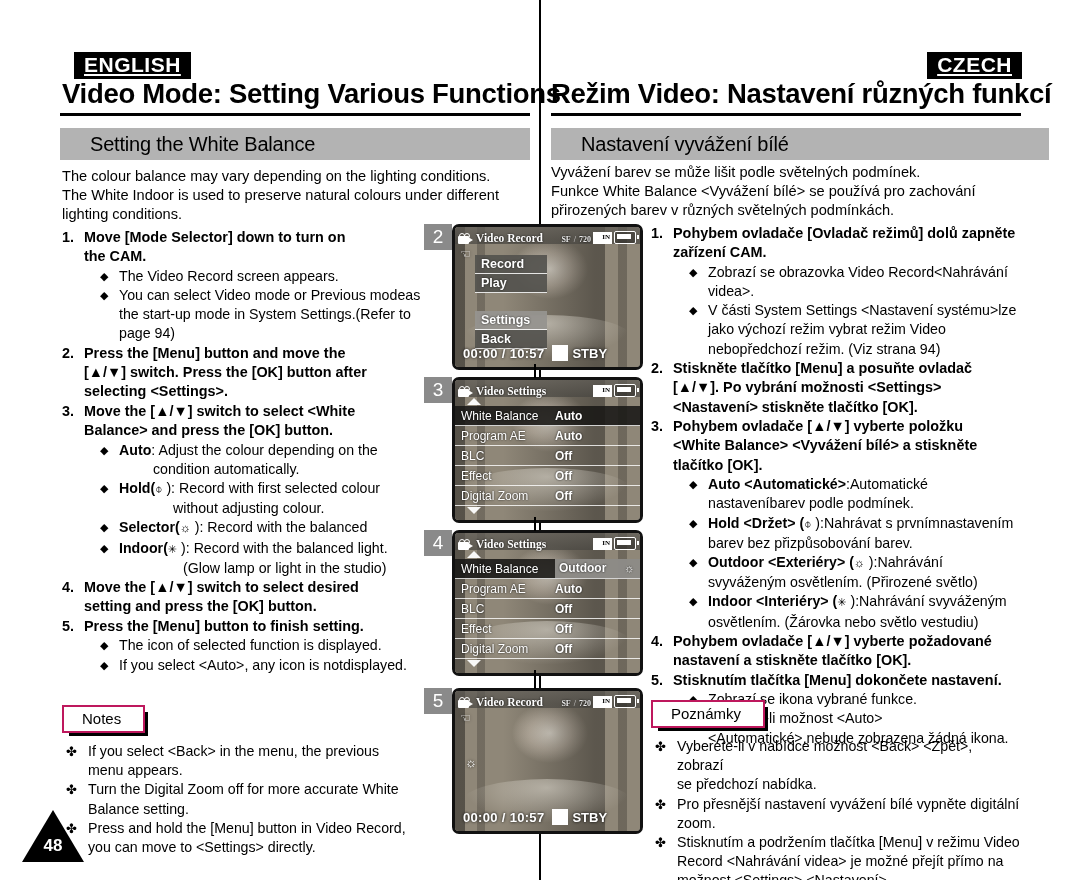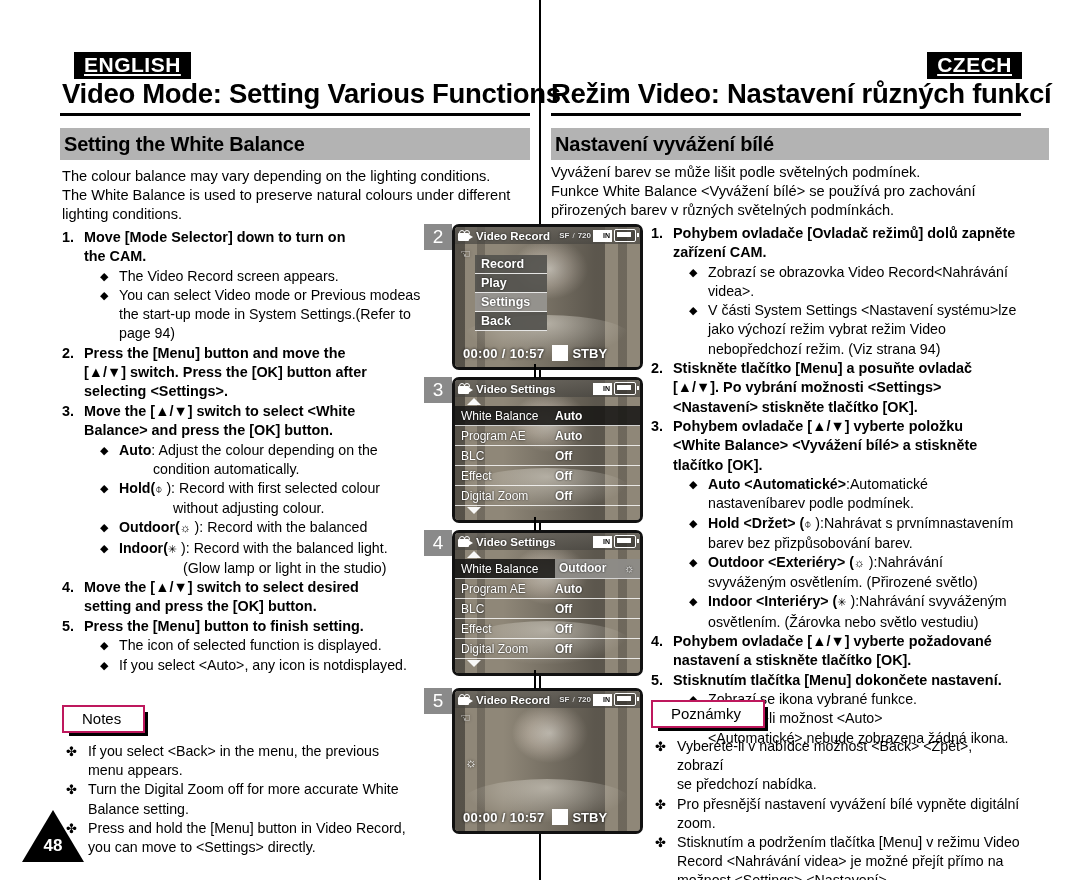--- a/index.html
+++ b/index.html
@@ -43,21 +43,21 @@
   .head-rule.right{left:551px;width:470px;}
 
   
   .sect-bar{
     position:absolute;top:128px;height:32px;background:#b3b3b3;
     display:flex;align-items:center;
   }
   .sect-bar.left{left:60px;width:470px;}
   .sect-bar.right{left:551px;width:498px;}
   .sect-bar span{
-    font-size:20px;font-weight:bold;padding-left:4px;letter-spacing:-0.2px;
+    font-size:20px;font-weight:normal;padding-left:30px;letter-spacing:-0.2px;
   }
 
   
   .intro{position:absolute;font-size:14.6px;line-height:19.2px;}
   .intro.left{left:62px;top:167px;width:480px;}
   .intro.right{left:551px;top:163px;width:470px;}
   .intro div{white-space:nowrap;}
 
   
   .steps{position:absolute;}
@@ -137,22 +137,23 @@
         rgba(30,28,25,.45) 140px 150px, rgba(0,0,0,0) 150px 163px,
         rgba(50,46,40,.35) 163px 172px, rgba(0,0,0,0) 172px 185px);
   }
   .lcd .photo:after{
     content:"";position:absolute;left:8px;bottom:8px;width:168px;height:44px;
     border-radius:50% 50% 45% 45%;
     background:radial-gradient(ellipse at 50% 20%, rgba(230,226,216,.55), rgba(120,115,105,0) 70%);
   }
   .topbar{
     position:absolute;left:0;top:0;width:100%;height:17px;
-    display:flex;align-items:center;
+    display:flex;align-items:flex-end;
     background:linear-gradient(180deg, rgba(95,92,86,.72), rgba(72,70,65,.72));
+    font-family:Liberation Serif, serif;
   }
   .cam-icon{width:16px;height:11px;margin:0 2px 0 3px;position:relative;flex:0 0 16px;}
   .cam-icon .bdy{position:absolute;left:0;bottom:0;width:11px;height:8px;background:#fff;border-radius:1px;}
   .cam-icon .lens{position:absolute;left:10px;bottom:1px;width:0;height:0;
     border-top:3px solid transparent;border-bottom:3px solid transparent;border-left:5px solid #fff;}
   .cam-icon .r1{position:absolute;left:1px;top:0;width:4px;height:4px;border:1px solid #fff;border-radius:50%;}
   .cam-icon .r2{position:absolute;left:6px;top:0;width:4px;height:4px;border:1px solid #fff;border-radius:50%;}
   .lcd-title{color:#fff;font-size:11.5px;font-weight:bold;letter-spacing:0px;
     text-shadow:0 0 2px rgba(0,0,0,.9);}
   .topbar .spacer{flex:1;}
@@ -173,21 +174,21 @@
     text-shadow:0 0 3px #000;}
 
   
   .menu-pop{position:absolute;left:20px;top:28px;width:72px;}
   .menu-pop .mi{
     height:18px;line-height:18px;color:#fff;font-size:12.5px;font-weight:bold;
     padding-left:6px;background:rgba(84,82,78,.92);
     border-bottom:1px solid rgba(255,255,255,.85);
     text-shadow:0 0 2px rgba(0,0,0,.8);
   }
-  .menu-pop .mi.sel{background:rgba(150,148,143,.95);}
+  .menu-pop .mi.sel{background:rgba(150,148,143,.95);margin-top:18px;}
 
   
   .set-list{position:absolute;left:0;top:17px;width:100%;}
   .arrow-up{width:0;height:0;margin:1px 0 1px 12px;
     border-left:7px solid transparent;border-right:7px solid transparent;
     border-bottom:7px solid rgba(255,255,255,.95);}
   .arrow-dn{width:0;height:0;margin:1px 0 0 12px;
     border-left:7px solid transparent;border-right:7px solid transparent;
     border-top:7px solid rgba(255,255,255,.95);}
   .srow{height:19px;display:flex;align-items:center;
@@ -221,21 +222,21 @@
   <div class="lang-row left">
     <span class="lang-tag">ENGLISH</span>
   </div>
   <div class="main-head left">Video Mode: Setting Various Functions</div>
   <div class="head-rule left"></div>
   <div class="sect-bar left">
     <span>Setting the White Balance</span>
   </div>
   <div class="intro left" id="intro-left">
       <div>The colour balance may vary depending on the lighting conditions.</div>
-      <div>The White Balance is used to preserve natural colours under different</div>
+      <div>The White Indoor is used to preserve natural colours under different</div>
       <div>lighting conditions.</div>
     </div>
   <div class="steps left" id="steps-left">
       <div class="step">
         <div class="step-num">1.</div>
         <div class="step-body">
           <div class="step-title">
             <div>Move [Mode Selector] down to turn on</div>
             <div>the CAM.</div>
           </div>
@@ -269,21 +270,21 @@
           <div class="bl">
             <span class="dia">◆</span>
             <span class="btxt"><b>Auto</b>: Adjust the colour depending on the<span class="indent2">condition automatically.</span></span>
           </div>
           <div class="bl">
             <span class="dia">◆</span>
             <span class="btxt"><b>Hold(</b><span style="font-size:12px;">⌽</span> ): Record with first selected colour<span class="indent3">without adjusting colour.</span></span>
           </div>
           <div class="bl">
             <span class="dia">◆</span>
-            <span class="btxt"><b>Outdoor(</b><span style="font-size:12px;">☼</span> ): Record with the balanced</span>
+            <span class="btxt"><b>Selector(</b><span style="font-size:12px;">☼</span> ): Record with the balanced</span>
           </div>
           <div class="bl">
             <span class="dia">◆</span>
             <span class="btxt"><b>Indoor(</b><span style="font-size:11px;">✳</span> ): Record with the balanced light.<span class="indent4">(Glow lamp or light in the studio)</span></span>
           </div>
         </div>
       </div>
       <div class="step">
         <div class="step-num">4.</div>
         <div class="step-body">

